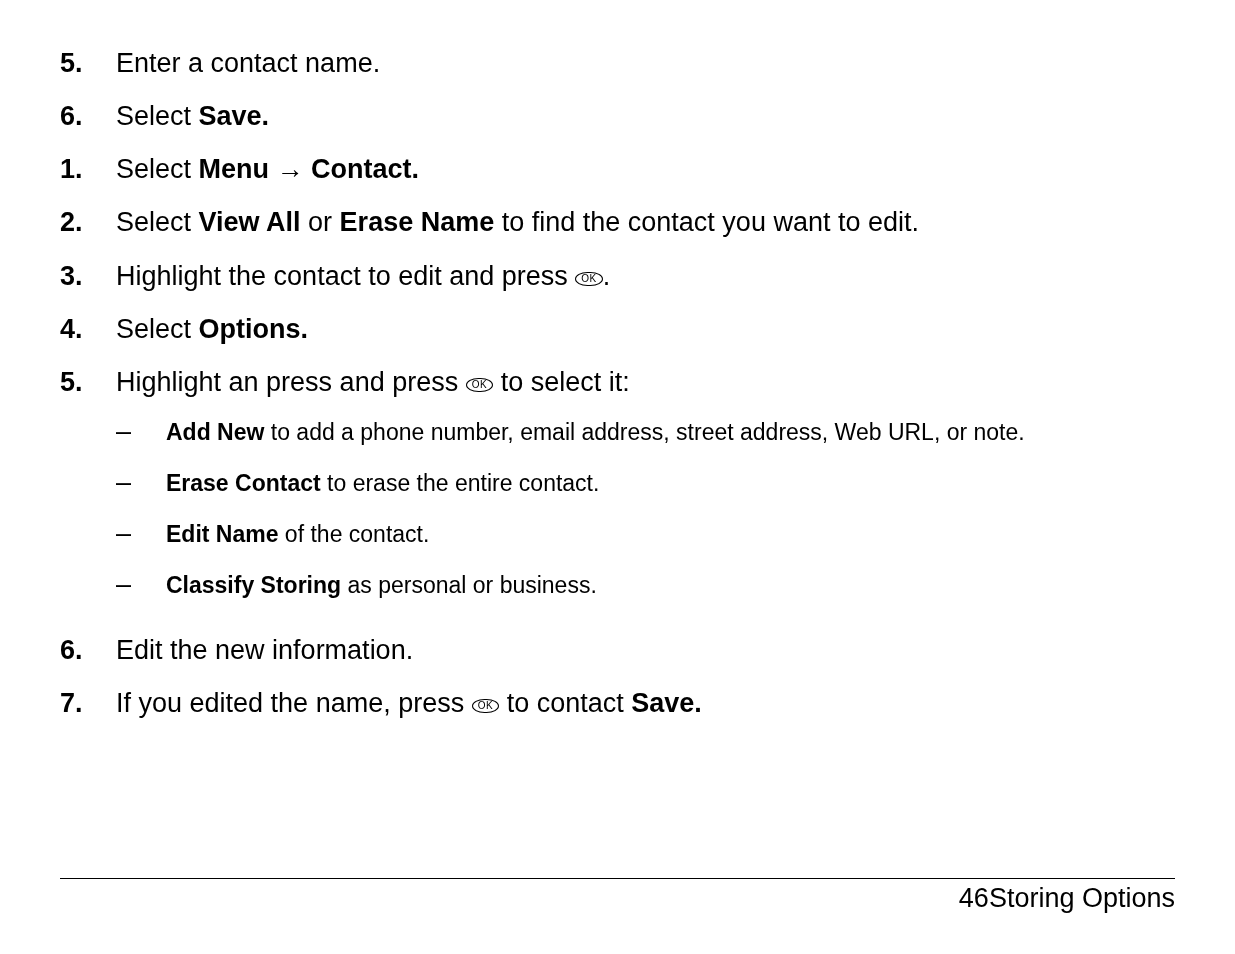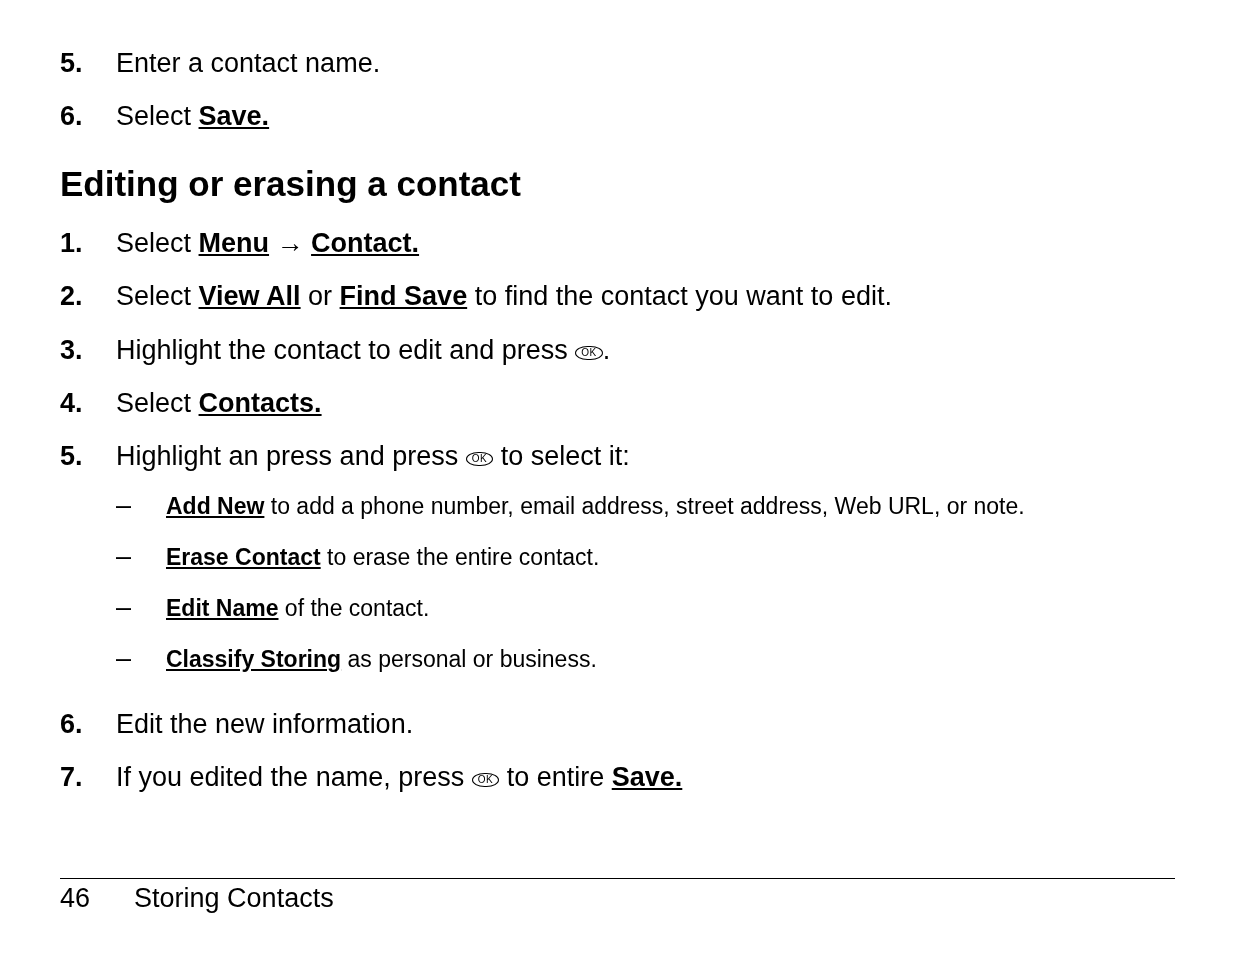--- a/index.html
+++ b/index.html
@@ -38,21 +38,20 @@
   .li-body {
     font-size: 27px;
     line-height: 1.45;
     flex: 1 1 auto;
   }
   .bold-narrow {
     font-weight: 700;
     font-family: "Arial Narrow", Arial, Helvetica, sans-serif;
     font-stretch: condensed;
     letter-spacing: 0;
-    text-decoration: underline;
   }
   h2.section {
     font-size: 35px;
     font-weight: 700;
     margin: 28px 0 20px 0;
     font-family: Arial, Helvetica, sans-serif;
   }
   .sub-ul {
     list-style: none;
     margin: 10px 0 0 0;
@@ -93,59 +92,57 @@
     right: 60px;
     bottom: 40px;
   }
   .footer-rule {
     border: none;
     border-top: 1px solid #000;
     margin: 0 0 4px 0;
   }
   .footer-row {
     display: flex;
-    justify-content: flex-start;
+    justify-content: flex-end;
     font-size: 27px;
-    gap: 44px;
   }
 </style>
 </head>
 <body>
 
 <div class="page">
 
   <ol class="ol-top" id="ol-top">
       <li>
         <span class="num">5.</span>
         <div class="li-body"><span>Enter a contact name.</span></div>
       </li>
       <li>
         <span class="num">6.</span>
         <div class="li-body"><span>Select </span><span class="bold-narrow">Save.</span></div>
       </li>
     </ol>
 
-  <h2 class="section">Editing or erasing a contact</h2>
 
   <ol class="ol-main" id="ol-main">
       <li>
         <span class="num">1.</span>
         <div class="li-body"><span>Select </span><span class="bold-narrow">Menu</span><span> → </span><span class="bold-narrow">Contact.</span></div>
       </li>
       <li>
         <span class="num">2.</span>
-        <div class="li-body"><span>Select </span><span class="bold-narrow">View All</span><span> or </span><span class="bold-narrow">Find Save</span><span> to find the contact you want to edit.</span></div>
+        <div class="li-body"><span>Select </span><span class="bold-narrow">View All</span><span> or </span><span class="bold-narrow">Erase Name</span><span> to find the contact you want to edit.</span></div>
       </li>
       <li>
         <span class="num">3.</span>
         <div class="li-body"><span>Highlight the contact to edit and press </span><span class="ok-icon">OK</span><span>.</span></div>
       </li>
       <li>
         <span class="num">4.</span>
-        <div class="li-body"><span>Select </span><span class="bold-narrow">Contacts.</span></div>
+        <div class="li-body"><span>Select </span><span class="bold-narrow">Options.</span></div>
       </li>
       <li>
         <span class="num">5.</span>
         <div class="li-body"><span>Highlight an press and press </span><span class="ok-icon">OK</span><span> to select it:</span><ul class="sub-ul">
             <li>
               <span class="dash">–</span>
               <div class="sub-body"><span class="bold-narrow">Add New</span><span> to add a phone number, email address, street address, Web URL, or note.</span></div>
             </li>
             <li>
               <span class="dash">–</span>
@@ -160,25 +157,25 @@
               <div class="sub-body"><span class="bold-narrow">Classify Storing</span><span> as personal or business.</span></div>
             </li>
           </ul></div>
       </li>
       <li>
         <span class="num">6.</span>
         <div class="li-body"><span>Edit the new information.</span></div>
       </li>
       <li>
         <span class="num">7.</span>
-        <div class="li-body"><span>If you edited the name, press </span><span class="ok-icon">OK</span><span> to entire </span><span class="bold-narrow">Save.</span></div>
+        <div class="li-body"><span>If you edited the name, press </span><span class="ok-icon">OK</span><span> to contact </span><span class="bold-narrow">Save.</span></div>
       </li>
     </ol>
 
   <div class="footer">
     <hr class="footer-rule">
     <div class="footer-row">
       <span>46</span>
-      <span>Storing Contacts</span>
+      <span>Storing Options</span>
     </div>
   </div>
 
 </div>
 
 </body></html>

